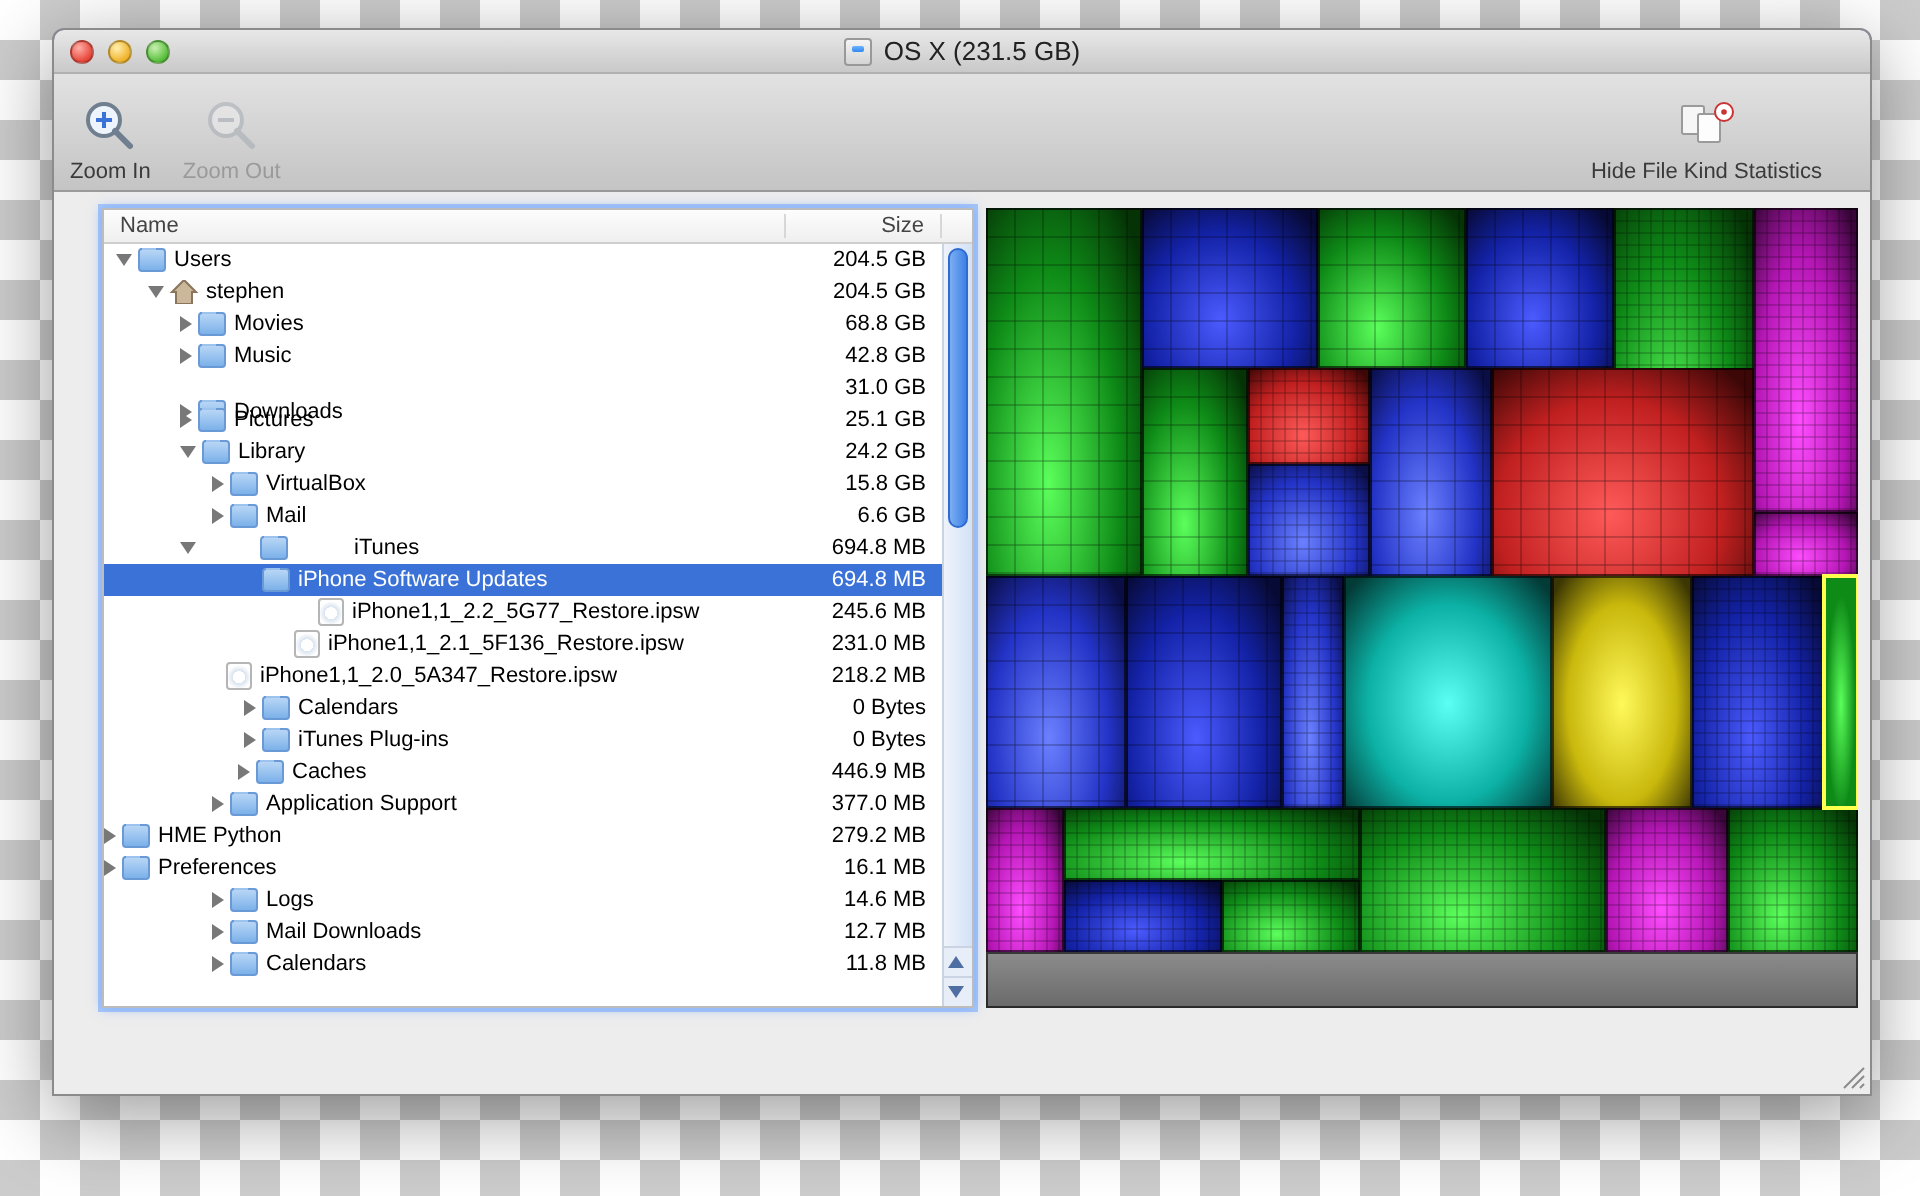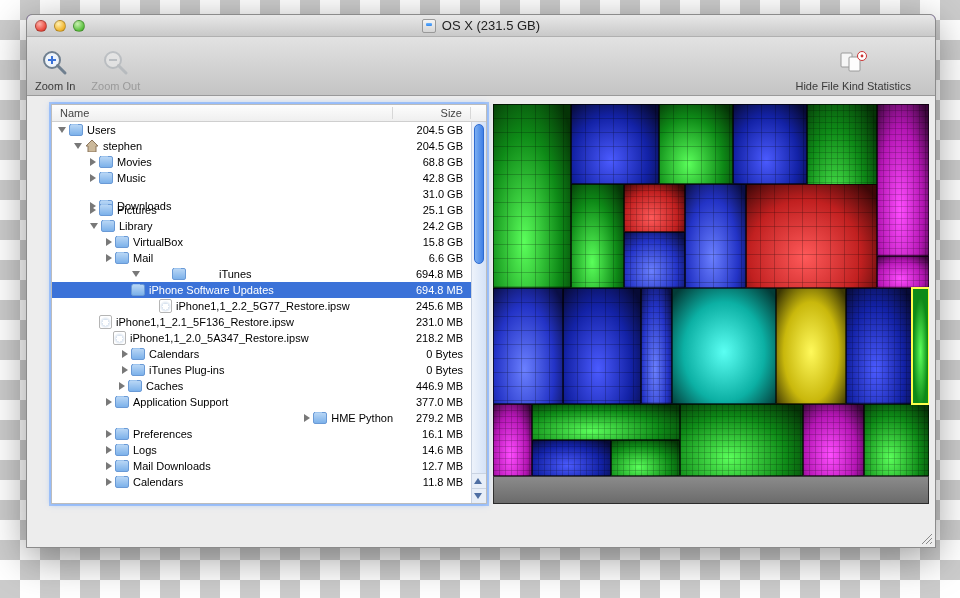--- a/index.html
+++ b/index.html
@@ -319,21 +319,21 @@
           </div>
           <div class="row">
             <div class="rname" style="padding-left: 54px;">
               <span class="disclosure disc-right"></span>
               <span class="f-icon"></span>
               <span>Mail</span>
             </div>
             <div class="rsize">6.6 GB</div>
           </div>
           <div class="row">
-            <div class="rname" style="padding-left: 80px; gap: 29px;">
+            <div class="rname" style="padding-left: 38px; gap: 29px;">
               <span class="disclosure disc-down"></span>
               <span class="f-icon"></span>
               <span>iTunes</span>
             </div>
             <div class="rsize">694.8 MB</div>
           </div>
           <div class="row sel">
             <div class="rname" style="padding-left: 70px;">
               <span class="no-disc"></span>
               <span class="f-icon"></span>
@@ -343,21 +343,21 @@
           </div>
           <div class="row">
             <div class="rname" style="padding-left: 98px;">
               <span class="no-disc"></span>
               <span class="file-icon"></span>
               <span>iPhone1,1_2.2_5G77_Restore.ipsw</span>
             </div>
             <div class="rsize">245.6 MB</div>
           </div>
           <div class="row">
-            <div class="rname" style="padding-left: 38px;">
+            <div class="rname" style="padding-left: 86px;">
               <span class="no-disc"></span>
               <span class="file-icon"></span>
               <span>iPhone1,1_2.1_5F136_Restore.ipsw</span>
             </div>
             <div class="rsize">231.0 MB</div>
           </div>
           <div class="row">
             <div class="rname" style="padding-left: 52px;">
               <span class="no-disc"></span>
               <span class="file-icon"></span>
@@ -391,29 +391,29 @@
           </div>
           <div class="row">
             <div class="rname" style="padding-left: 54px;">
               <span class="disclosure disc-right"></span>
               <span class="f-icon"></span>
               <span>Application Support</span>
             </div>
             <div class="rsize">377.0 MB</div>
           </div>
           <div class="row">
-            <div class="rname" style=" justify-content: flex-end;">
+            <div class="rname" style="">
               <span class="disclosure disc-right"></span>
               <span class="f-icon"></span>
               <span>HME Python</span>
             </div>
             <div class="rsize">279.2 MB</div>
           </div>
           <div class="row">
-            <div class="rname" style="padding-left: 54px;">
+            <div class="rname" style="">
               <span class="disclosure disc-right"></span>
               <span class="f-icon"></span>
               <span>Preferences</span>
             </div>
             <div class="rsize">16.1 MB</div>
           </div>
           <div class="row">
             <div class="rname" style="padding-left: 54px;">
               <span class="disclosure disc-right"></span>
               <span class="f-icon"></span>

